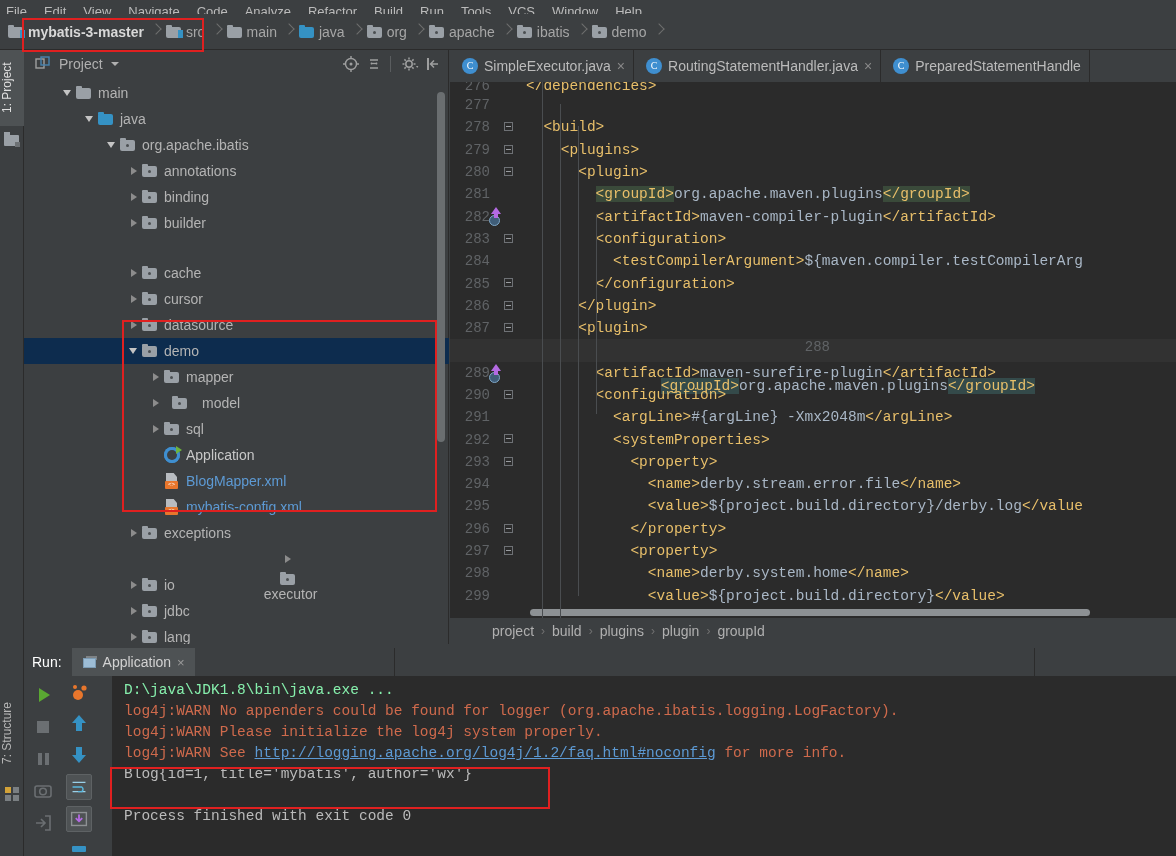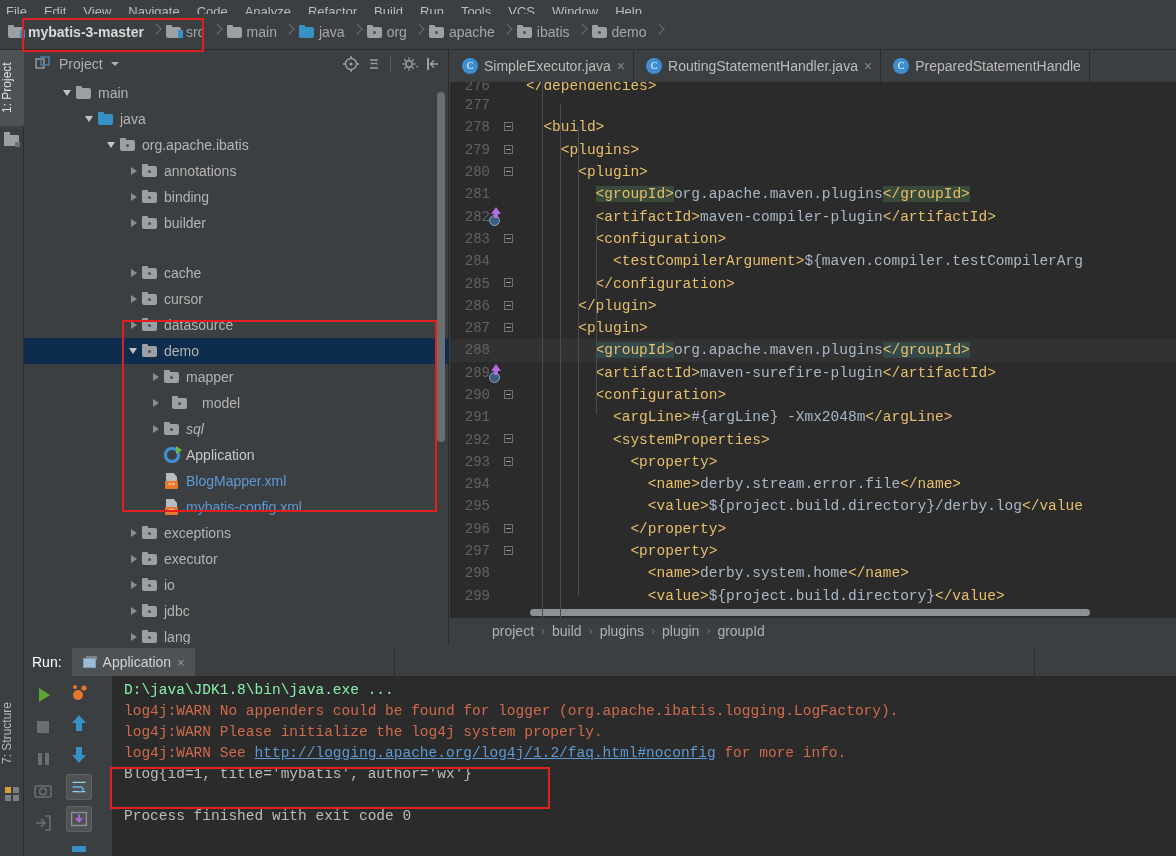--- a/index.html
+++ b/index.html
@@ -146,21 +146,21 @@
   .jicon{
     width:16px;height:16px;border-radius:50%;background:#3f8fd0;position:relative;flex:none;
     color:#ffffff;font-size:10px;text-align:center;line-height:16px;font-family:"Liberation Serif",serif;
   }
 
   .code{
     position:absolute;left:0;top:32px;width:726px;height:536px;background:#2b2b2b;overflow:hidden;
     font-family:"Liberation Mono", monospace;font-size:14.5px;
   }
   .cline{height:22.3px;display:flex;align-items:center;position:relative;white-space:pre;}
-  .cline.cur{background:#323232;}
+  .cline.cur{background:#323232;flex-direction:column;}
   .gut{
     width:46px;flex:none;text-align:right;padding-right:6px;box-sizing:border-box;
     color:#606366;font-size:14px;font-family:"Liberation Mono",monospace;
   }
   .fold{width:30px;flex:none;position:relative;height:22.3px;}
   .fold .minus{
     position:absolute;left:8px;top:6px;width:9px;height:9px;
     border:1px solid #6e7175;box-sizing:border-box;
   }
   .fold .minus::after{content:"";position:absolute;left:1px;top:3px;width:5px;height:1px;background:#9a9da1;}
@@ -473,21 +473,21 @@
         </div>
         <div class="trow" style="padding-left: 124px; gap: 8px;">
           <span class="twist closed"></span>
           <span class="ticon pkg">
             <span class="tab"></span>
             <span class="body"></span>
             <span class="dot"></span>
           </span>
           <span class="tlabel">model</span>
         </div>
-        <div class="trow" style="padding-left: 124px; font-style: italic;">
+        <div class="trow" style="padding-left: 124px;">
           <span class="twist closed"></span>
           <span class="ticon pkg">
             <span class="tab"></span>
             <span class="body"></span>
             <span class="dot"></span>
           </span>
           <span class="tlabel">sql</span>
         </div>
         <div class="trow" style="padding-left: 124px;">
           <span class="twist"></span>
@@ -514,21 +514,21 @@
         </div>
         <div class="trow" style="padding-left: 102px;">
           <span class="twist closed"></span>
           <span class="ticon pkg">
             <span class="tab"></span>
             <span class="body"></span>
             <span class="dot"></span>
           </span>
           <span class="tlabel">exceptions</span>
         </div>
-        <div class="trow" style="padding-left: 102px;">
+        <div class="trow" style="padding-left: 102px; flex-direction: column;">
           <span class="twist closed"></span>
           <span class="ticon pkg">
             <span class="tab"></span>
             <span class="body"></span>
             <span class="dot"></span>
           </span>
           <span class="tlabel">executor</span>
         </div>
         <div class="trow" style="padding-left: 102px;">
           <span class="twist closed"></span>

